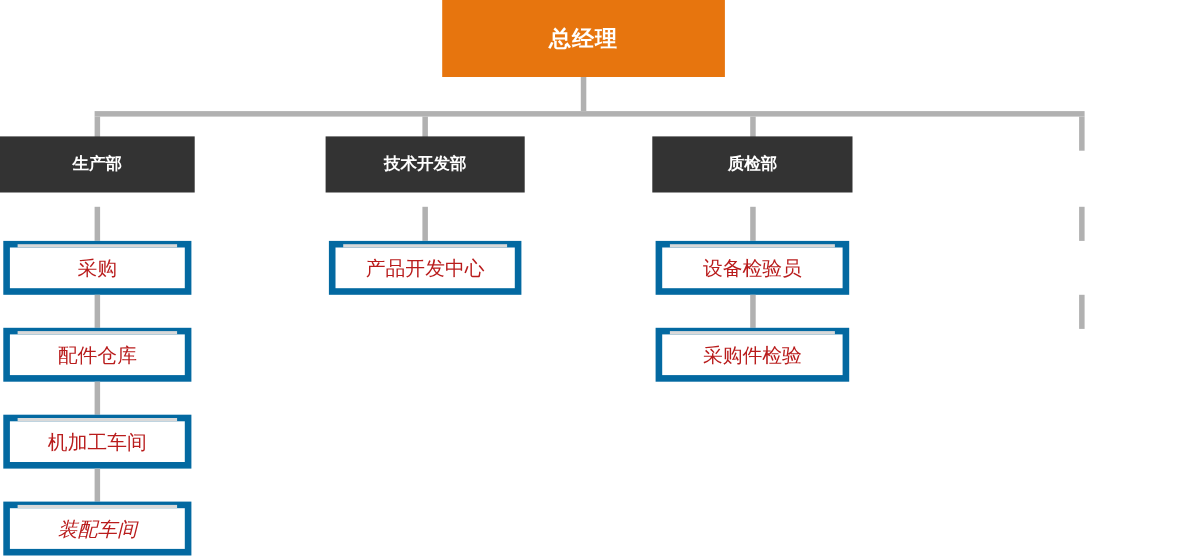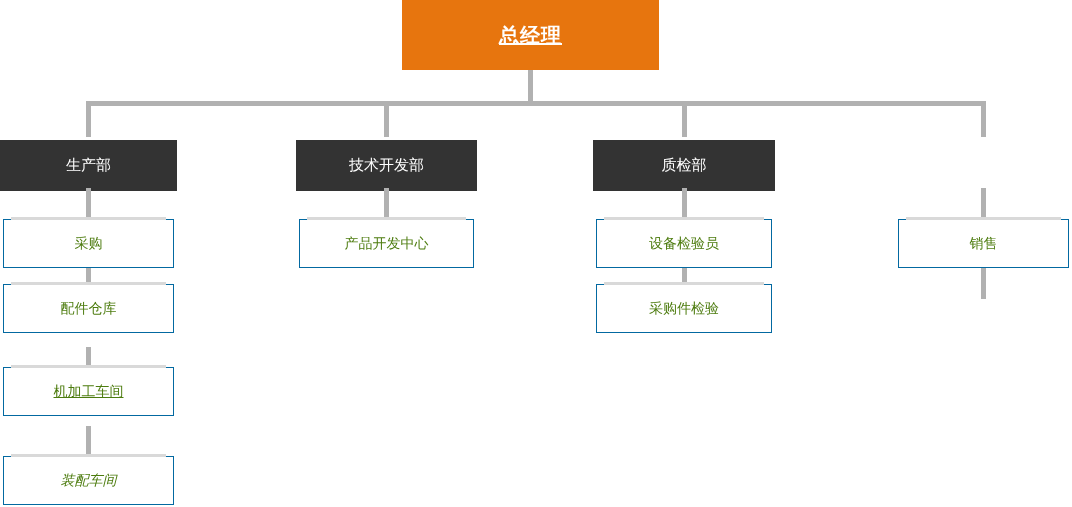--- a/index.html
+++ b/index.html
@@ -23,51 +23,50 @@
     text-align: center;
   }
 
   .root-node {
     left: 402px; top: 0; width: 257px; height: 70px;
     background: #E7750E;
     color: #ffffff;
     font-size: 20px;
     font-weight: bold;
     letter-spacing: 1px;
-    text-decoration: underline;
   }
 
   .dept-node {
-    top: 140px; height: 51px;
+    top: 124px; height: 51px;
     left: 0; right: 0;
     background: #333333;
     color: #ffffff;
     font-size: 15px;
-    font-weight: normal;
+    font-weight: bold;
   }
 
   .leaf-node {
     height: 49px;
     left: 3px; right: 3px;
     background: #ffffff;
-    border: 1px solid #0369a1;
-    color: #4d7c0f;
-    font-size: 14px;
+    border: 6px solid #0369a1;
+    color: #b91c1c;
+    font-size: 18px;
   }
   
   .leaf-node::before {
     content: "";
     position: absolute;
     top: -3px; left: 7px; right: 7px; height: 3px;
     background: #D9D9D9;
   }
 
   .row0 { top: 219px; }
-  .row1 { top: 284px; }
-  .row2 { top: 367px; text-decoration: underline; }
+  .row1 { top: 298px; }
+  .row2 { top: 377px; }
   .row3 { top: 456px; font-style: italic; }
 
   
   .col { position: absolute; top: 0; height: 507px; }
   .col-1 { left: 0;     width: 177px; }
   .col-2 { left: 296px; width: 181px; }
   .col-3 { left: 593px; width: 182px; }
   .col-4 { left: 895px; width: 177px; }
 
   
@@ -118,17 +117,16 @@
     <div class="node dept-node">质检部</div>
     <div class="connector stub stub-a"></div>
     <div class="node leaf-node row0">设备检验员</div>
     <div class="connector stub stub-b"></div>
     <div class="node leaf-node row1">采购件检验</div>
   </div>
 
   <div class="col col-4">
     <div class="connector drop"></div>
     <div class="connector stub stub-a"></div>
-    <div class="node leaf-node row0">销售</div>
     <div class="connector stub stub-b"></div>
   </div>
 
 </div>
 
 </body></html>

